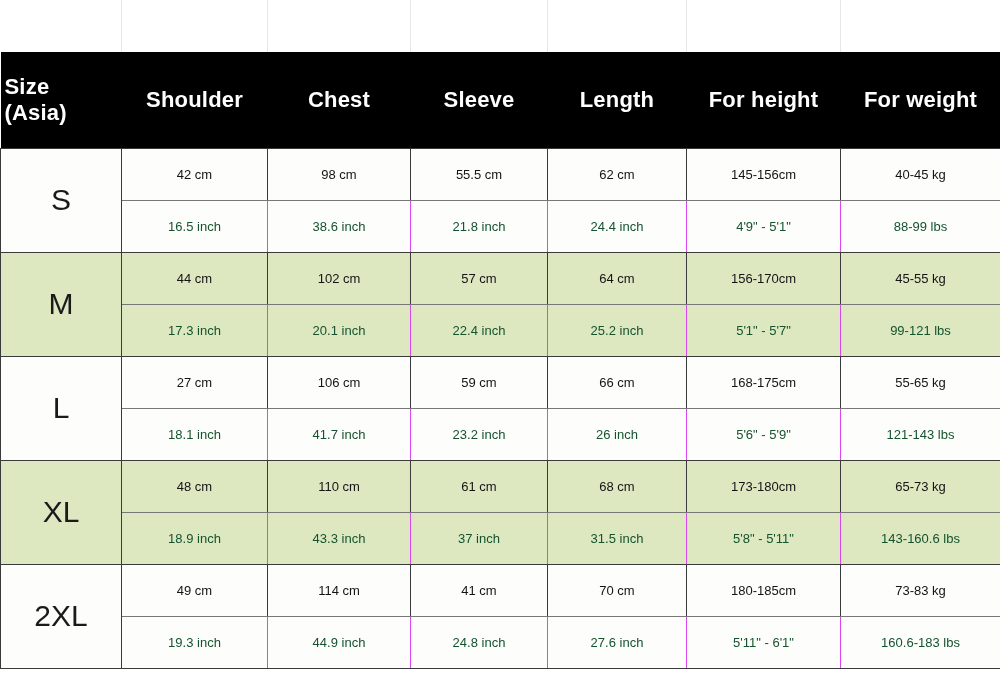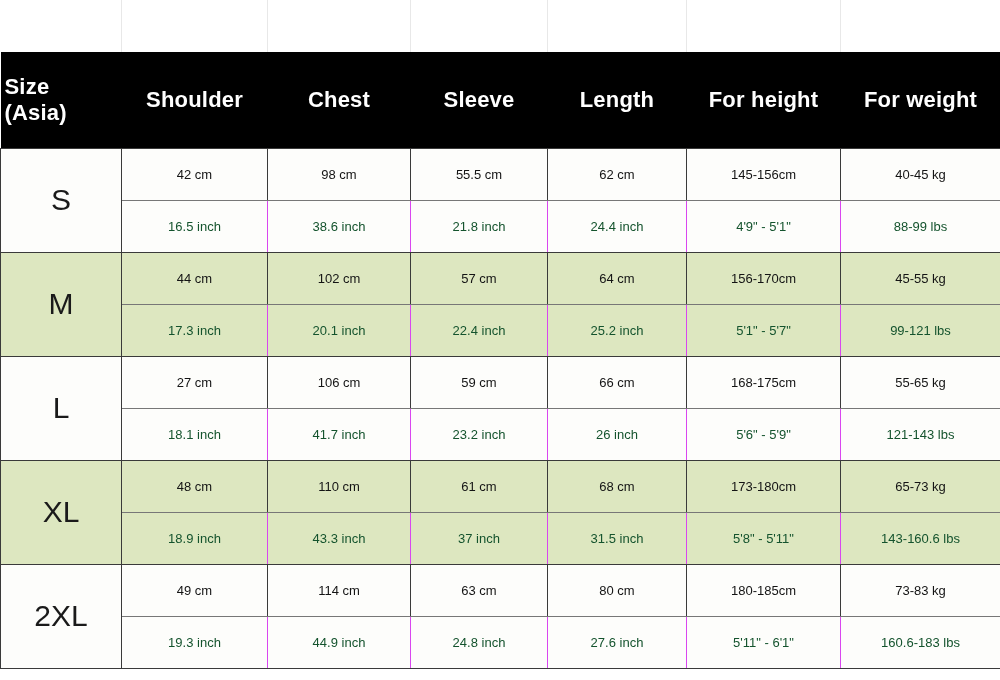--- a/index.html
+++ b/index.html
@@ -205,22 +205,22 @@
           <td class="val-cell inch-cell">43.3 inch</td>
           <td class="val-cell inch-cell">37 inch</td>
           <td class="val-cell inch-cell">31.5 inch</td>
           <td class="val-cell inch-cell">5'8" - 5'11"</td>
           <td class="val-cell inch-cell last-col">143-160.6 lbs</td>
         </tr>
         <tr class="plain">
           <td class="size-cell" rowspan="2">2XL</td>
           <td class="val-cell cm-cell">49 cm</td>
           <td class="val-cell cm-cell">114 cm</td>
-          <td class="val-cell cm-cell">63 cm</td>
-          <td class="val-cell cm-cell">80 cm</td>
+          <td class="val-cell cm-cell">41 cm</td>
+          <td class="val-cell cm-cell">70 cm</td>
           <td class="val-cell cm-cell">180-185cm</td>
           <td class="val-cell cm-cell last-col">73-83 kg</td>
         </tr>
         <tr class="plain">
           <td class="val-cell inch-cell">19.3 inch</td>
           <td class="val-cell inch-cell">44.9 inch</td>
           <td class="val-cell inch-cell">24.8 inch</td>
           <td class="val-cell inch-cell">27.6 inch</td>
           <td class="val-cell inch-cell">5'11" - 6'1"</td>
           <td class="val-cell inch-cell last-col">160.6-183 lbs</td>

